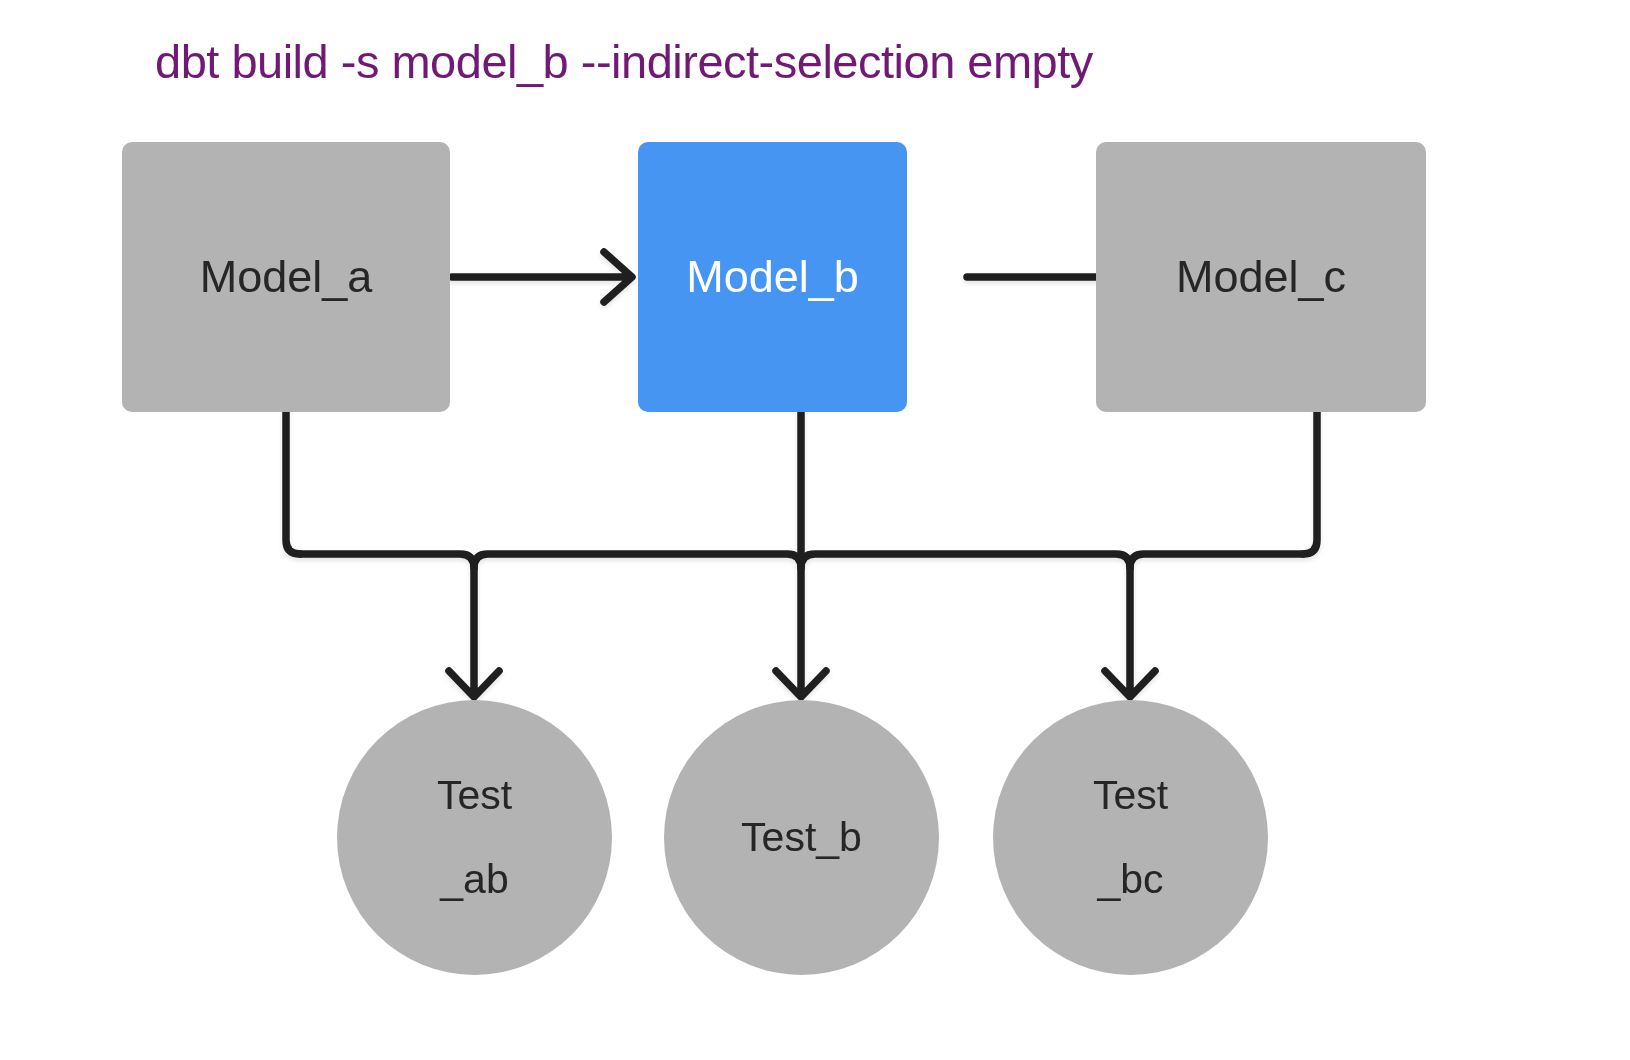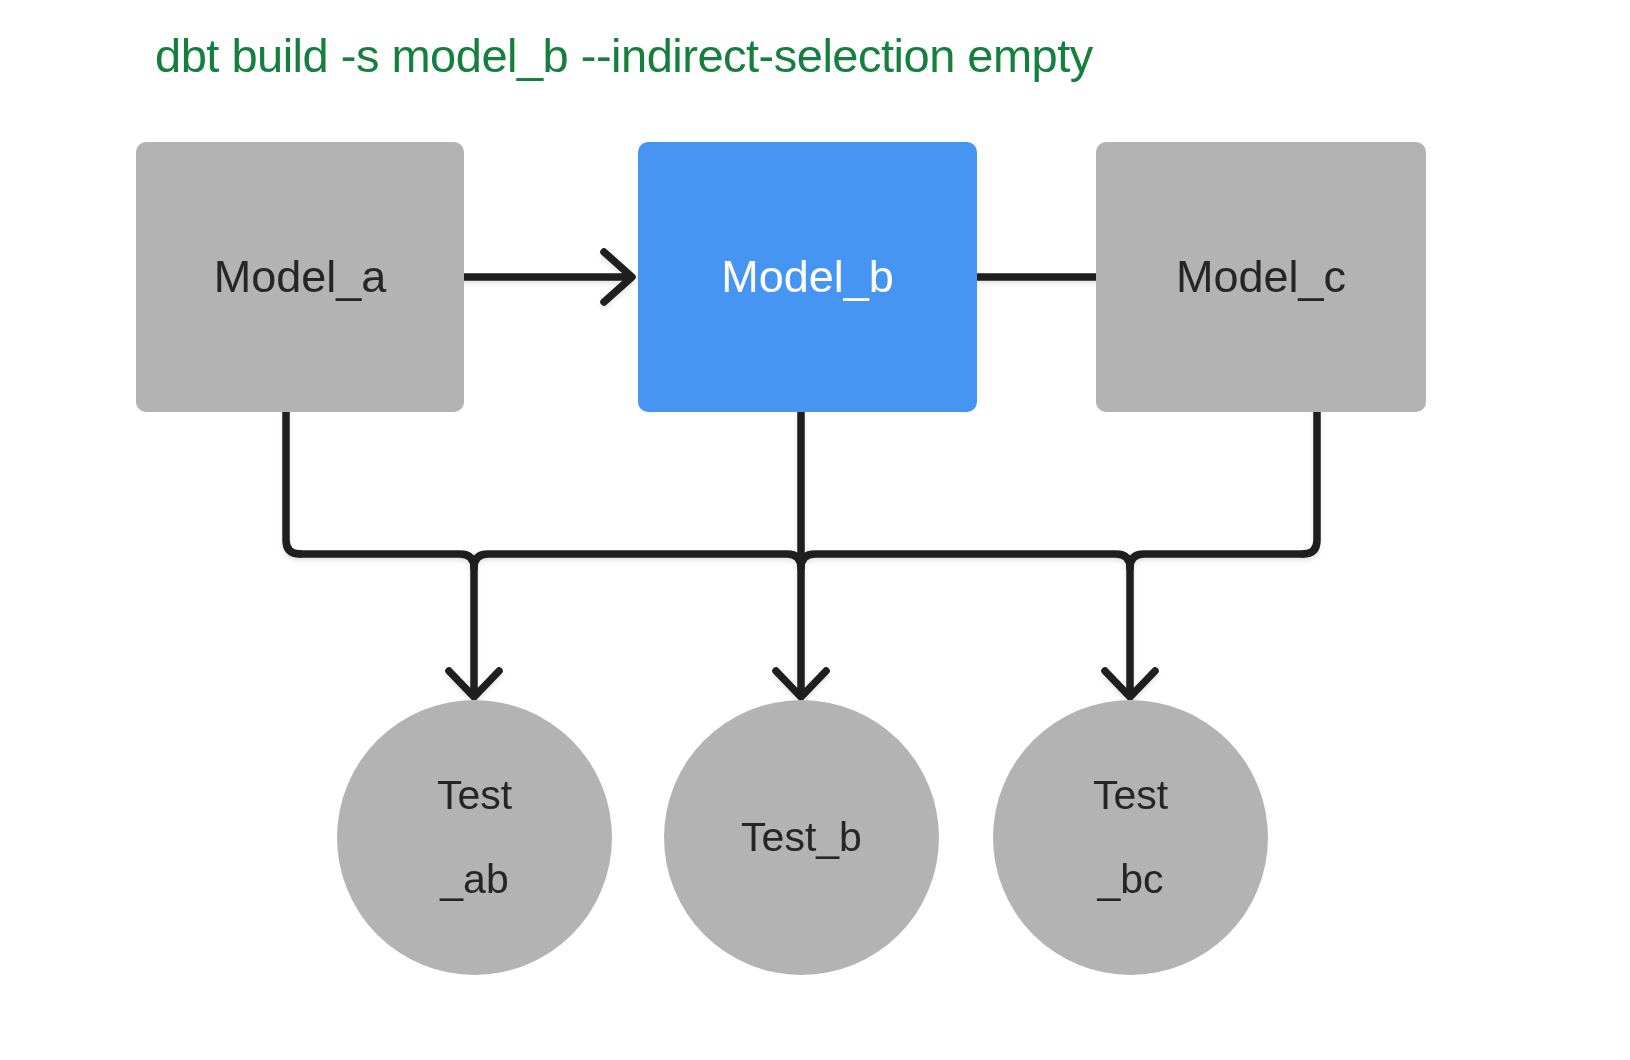--- a/index.html
+++ b/index.html
@@ -11,25 +11,25 @@
   .canvas {
     position: relative;
     width: 1630px;
     height: 1060px;
     background: #ffffff;
     overflow: hidden;
   }
   .title {
     position: absolute;
     left: 155px;
-    top: 28px;
+    top: 34px;
     font-size: 47px;
     font-weight: 500;
     letter-spacing: -0.5px;
-    color: #15803d;
+    color: #701a75;
     white-space: nowrap;
   }
   .connector-layer {
     position: absolute;
     left: 0;
     top: 0;
     width: 1630px;
     height: 1060px;
     filter: drop-shadow(0 3px 2px rgba(0,0,0,0.10));
   }
@@ -97,25 +97,25 @@
              M801 568 Q801 554 815 554 L1116 554 Q1130 554 1130 568
              M1130 568 Q1130 554 1144 554 L1303 554"></path>
 
     <path d="M474 564 L474 696 M449 671 L474 697 L499 671"></path>
 
     <path d="M801 412 L801 696 M776 671 L801 697 L826 671"></path>
 
     <path d="M1130 564 L1130 696 M1105 671 L1130 697 L1155 671"></path>
   </svg>
 
-  <div class="node-box" style="left:136px; width:328px;">
+  <div class="node-box" style="left:122px; width:328px;">
     <span>Model_a</span>
   </div>
 
-  <div class="node-box selected" style="left:638px; width:339px;">
+  <div class="node-box selected" style="left:638px; width:269px;">
     <span>Model_b</span>
   </div>
 
   <div class="node-box" style="left:1096px; width:330px;">
     <span>Model_c</span>
   </div>
 
   <div class="test-circle" style="left:337px;">
     <span>Test</span>
     <span>_ab</span>

